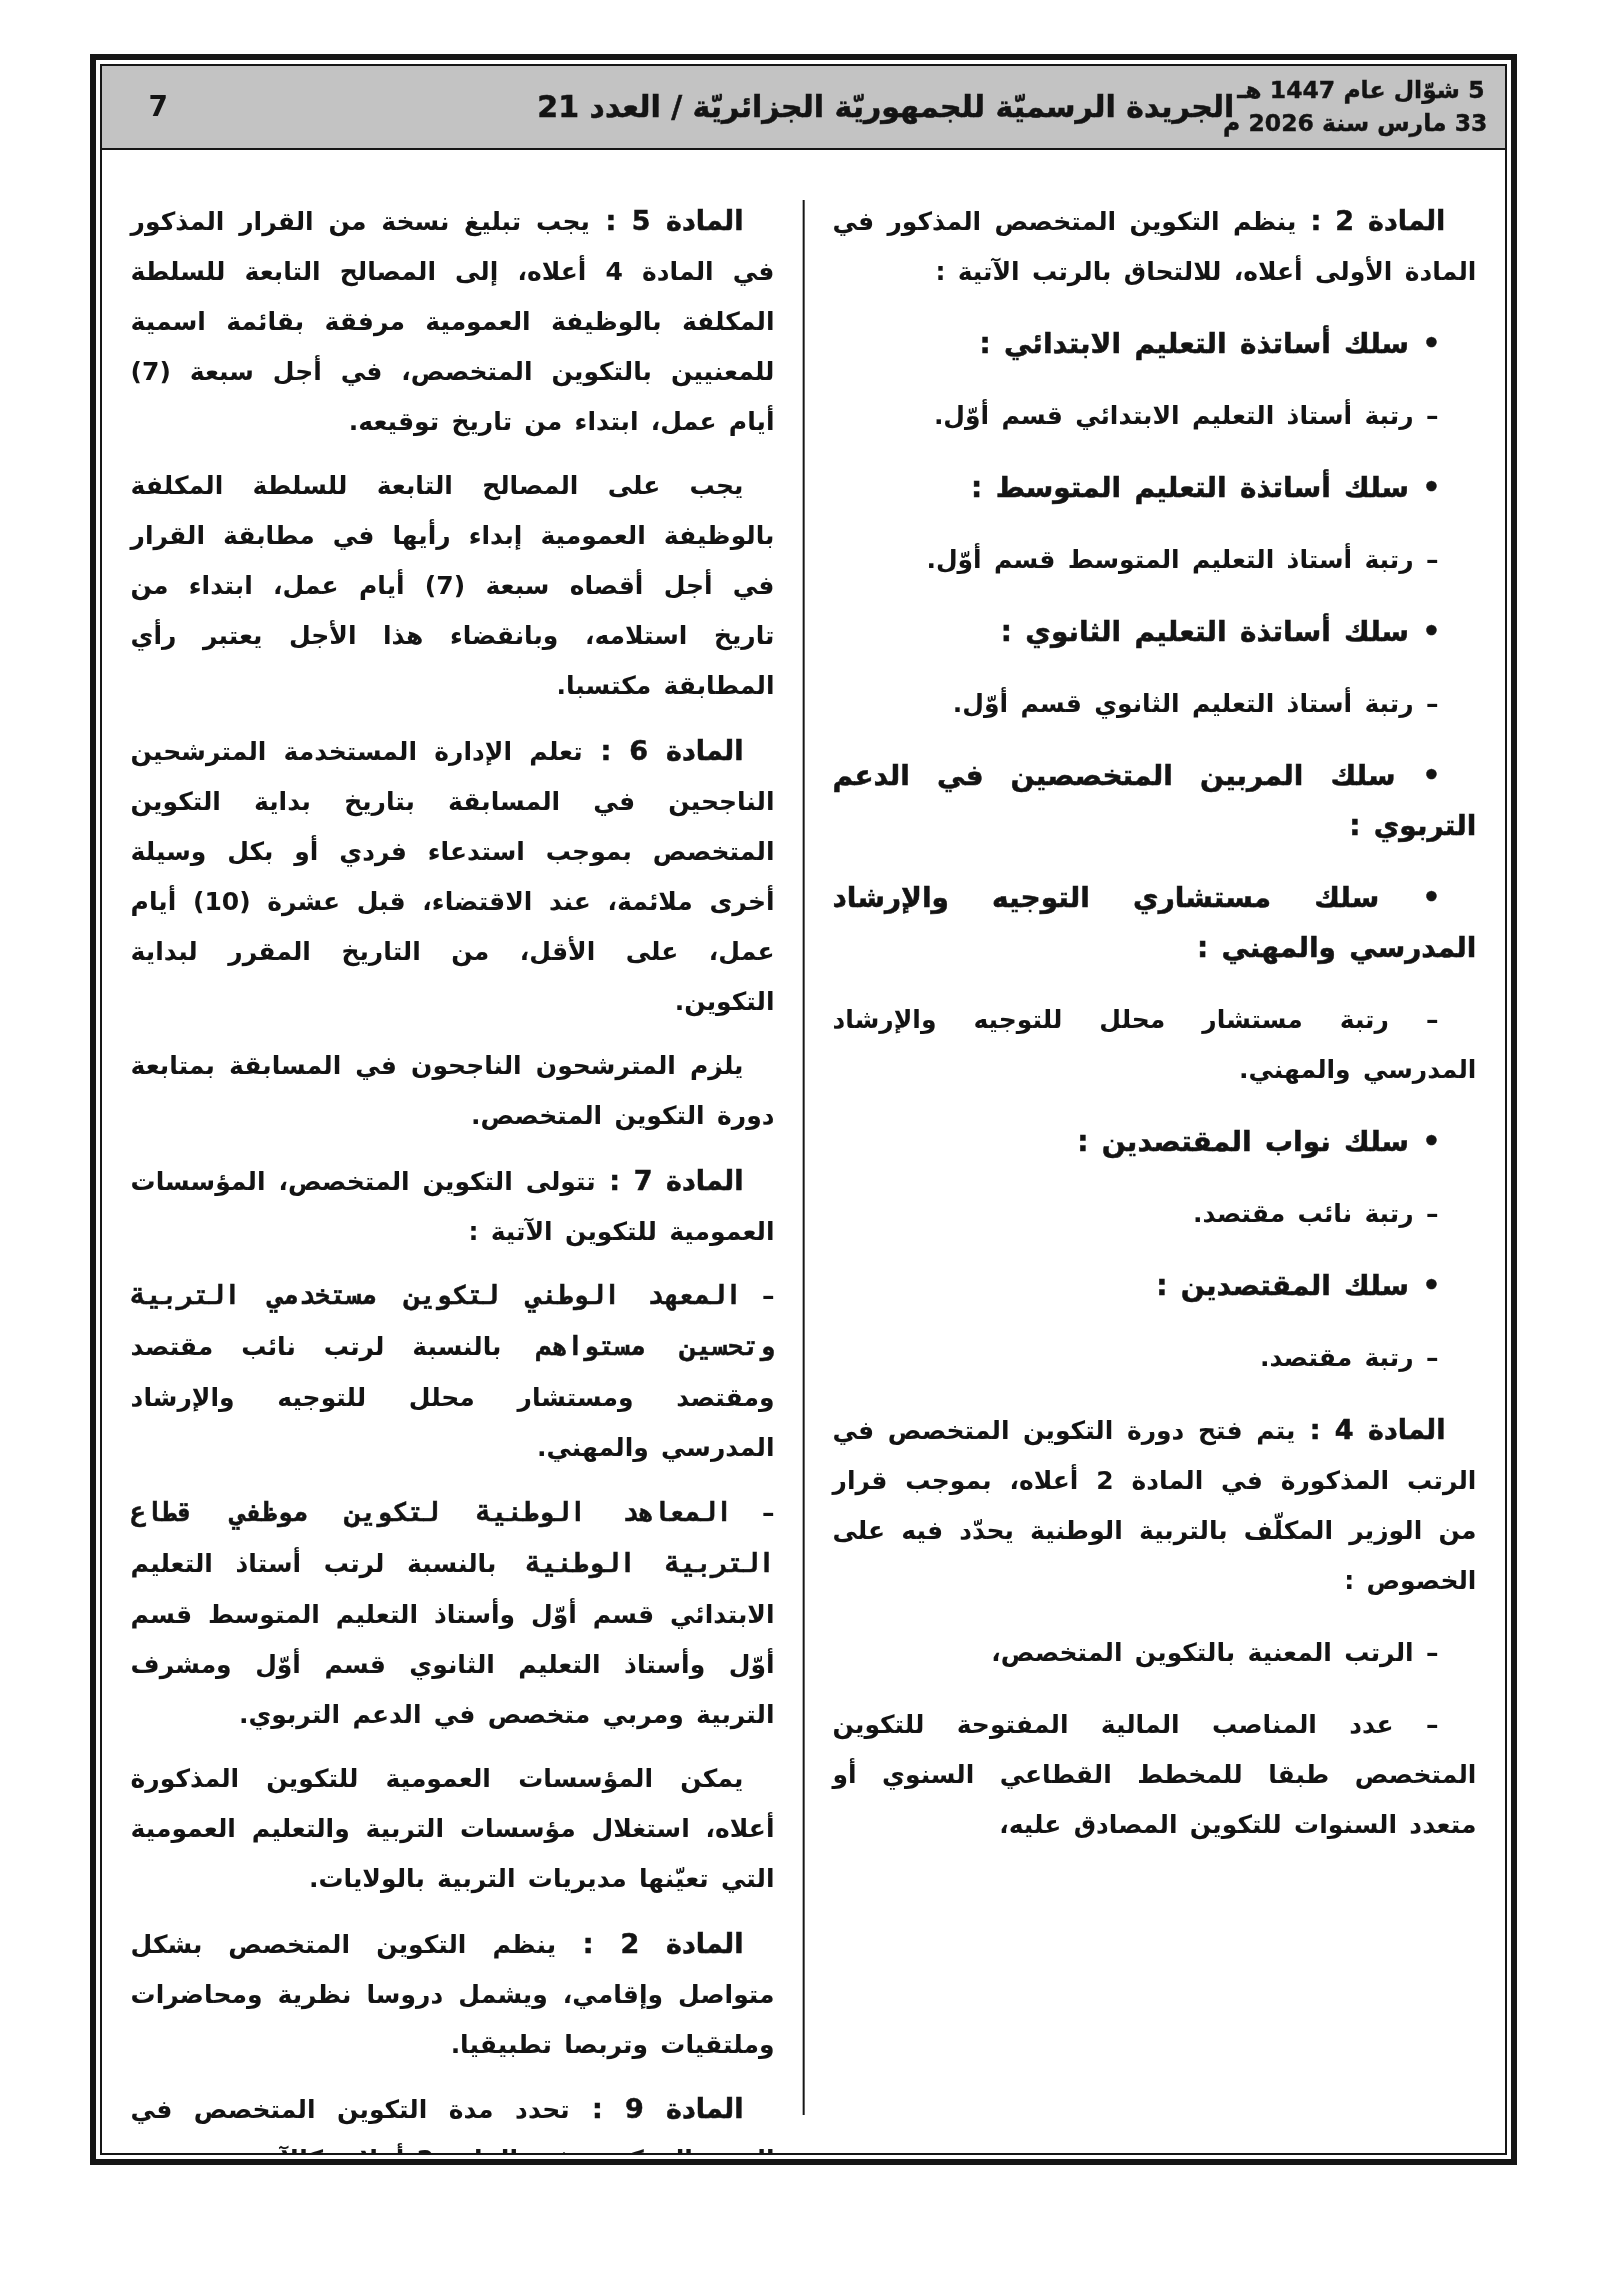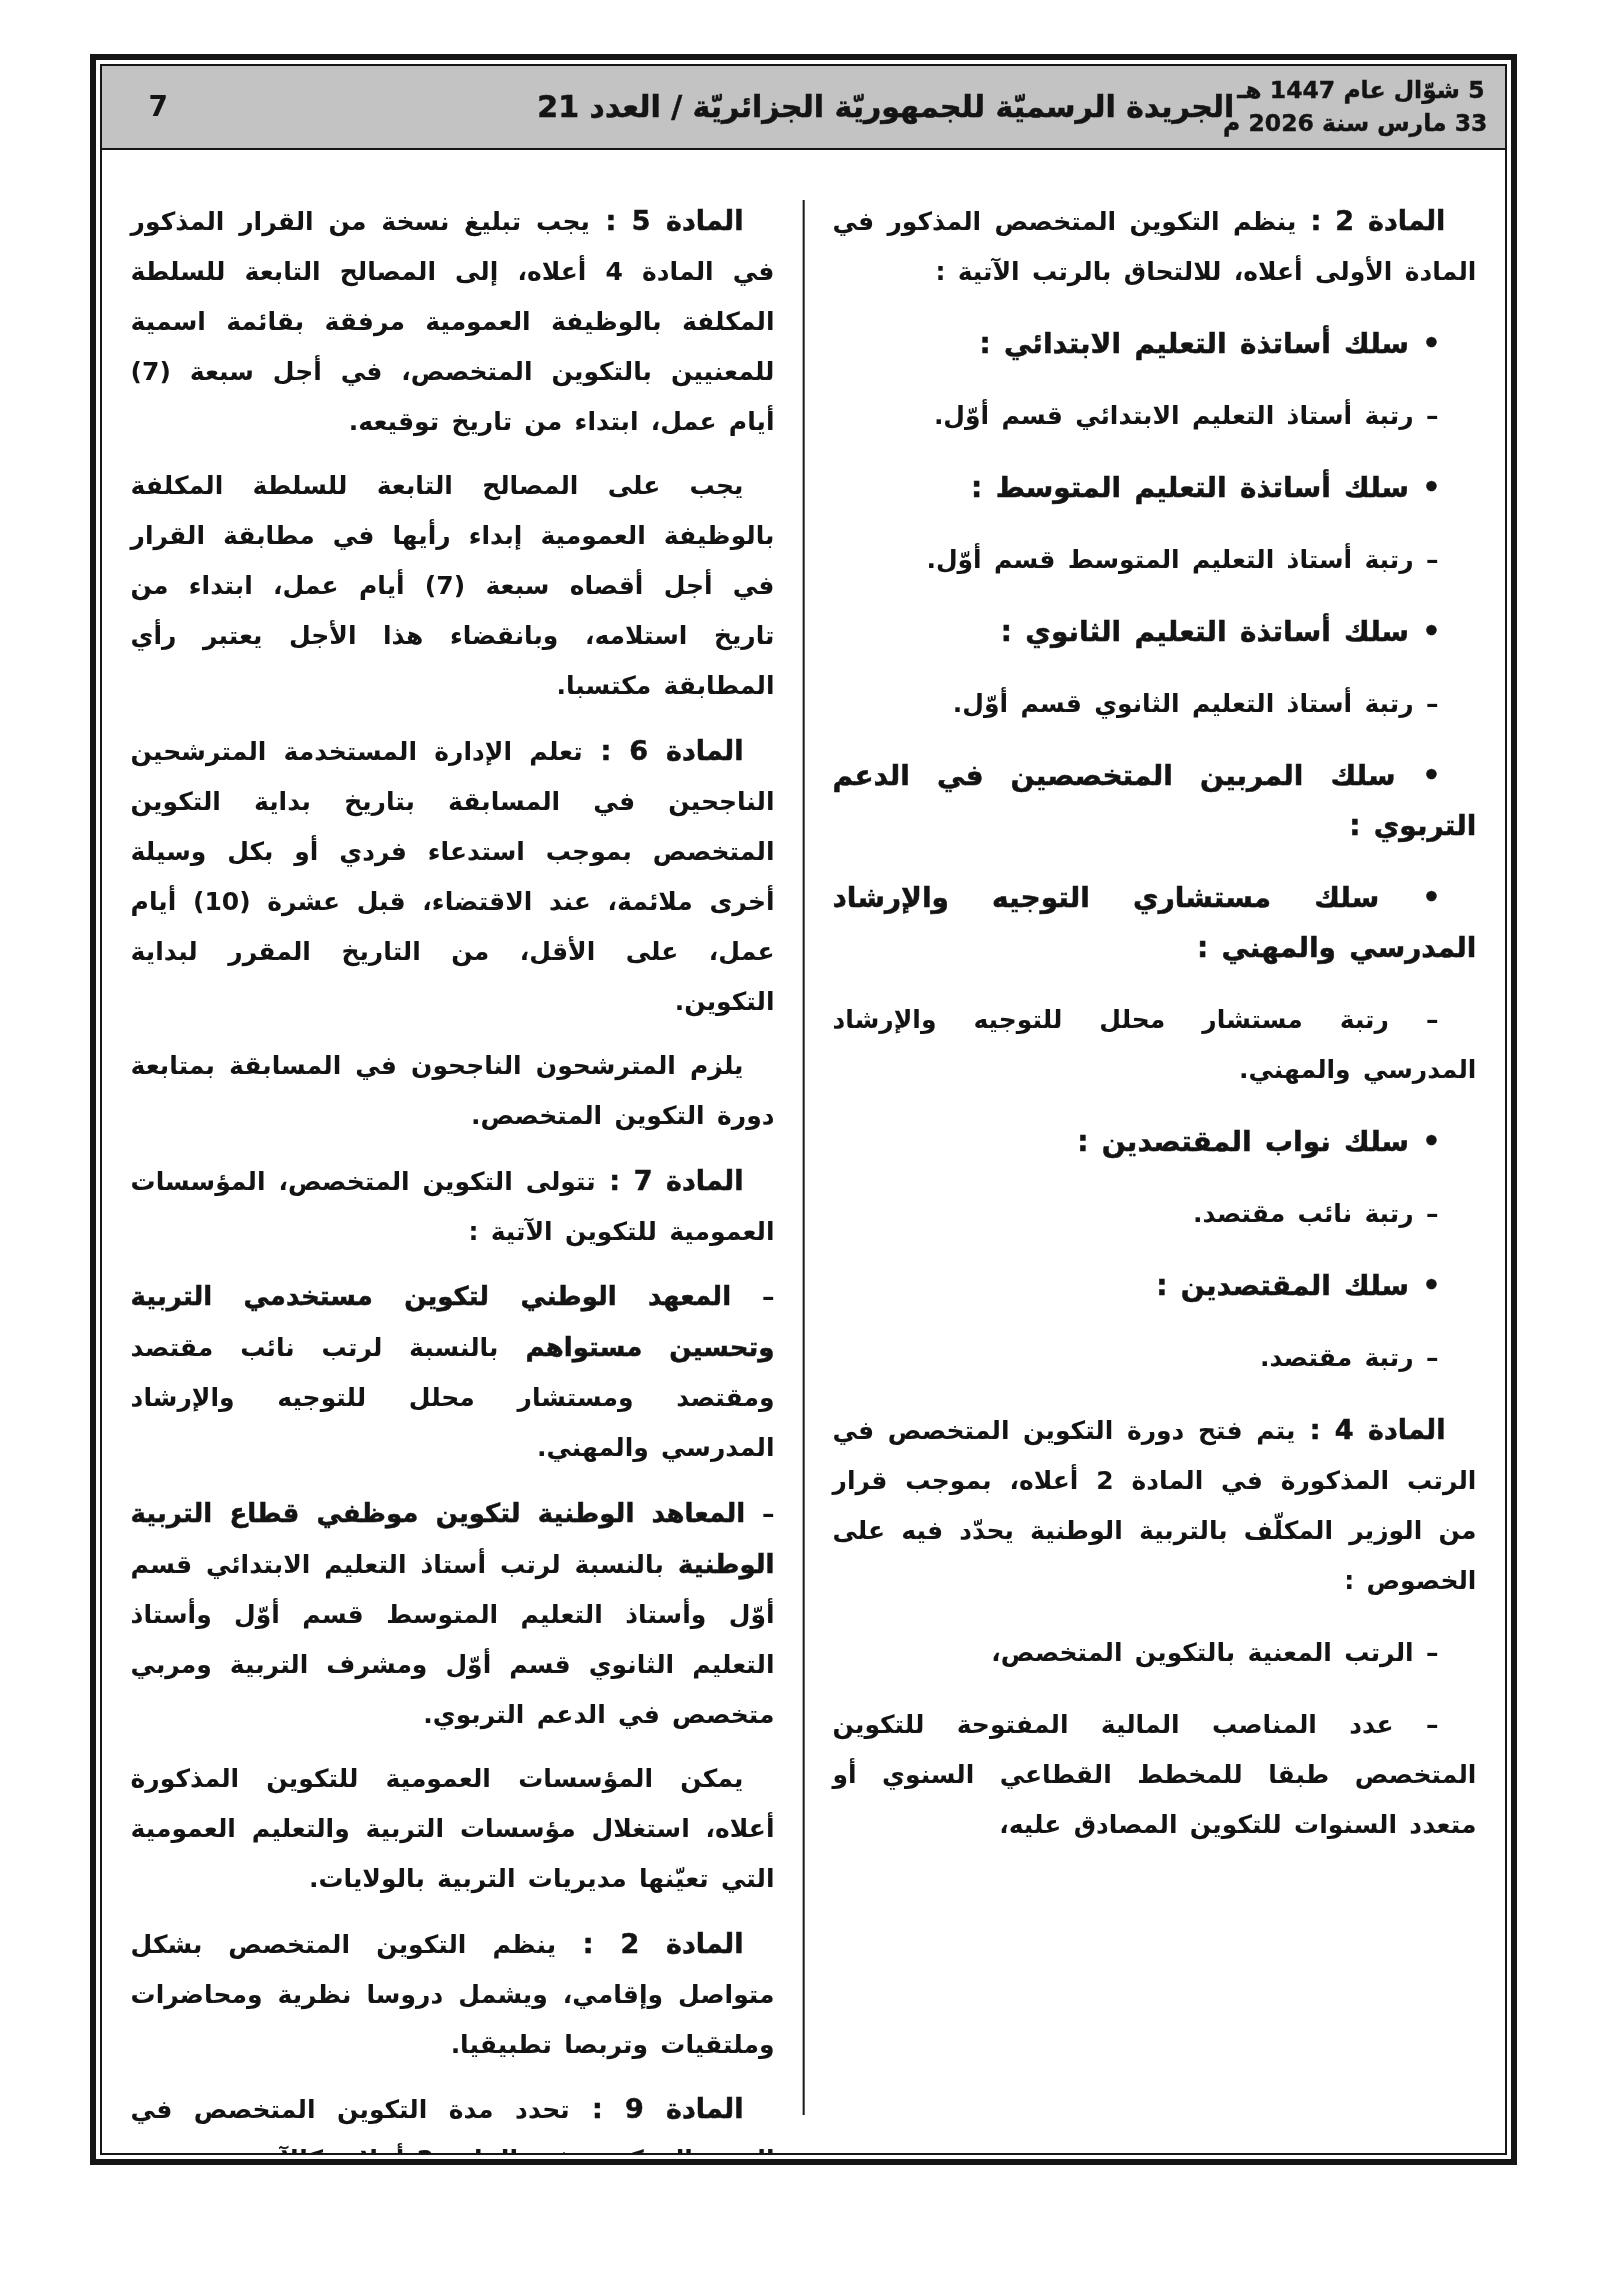--- a/index.html
+++ b/index.html
@@ -98,20 +98,21 @@
     font-size: 27px;
     -webkit-text-stroke: 0.5px currentColor;
   }
   .item.bullet-header {
     font-size: 28px;
     text-indent: 36px;
     -webkit-text-stroke: 0.5px currentColor;
   }
   .bold-lead {
     font-size: 26px;
+    font-family: Liberation Mono, monospace;
     -webkit-text-stroke: 0.5px currentColor;
   }
   .marker { font-weight: bold; }
 </style>
 </head>
 <body>
 
 <div class="page">
   <div class="frame">
     <div class="frame-inner">

